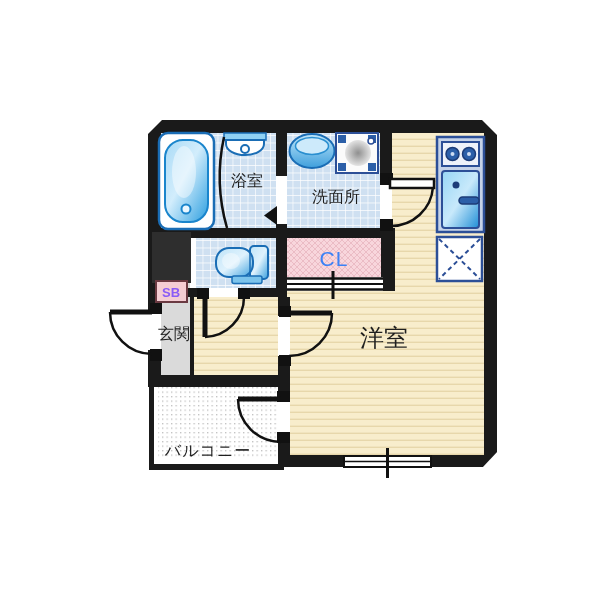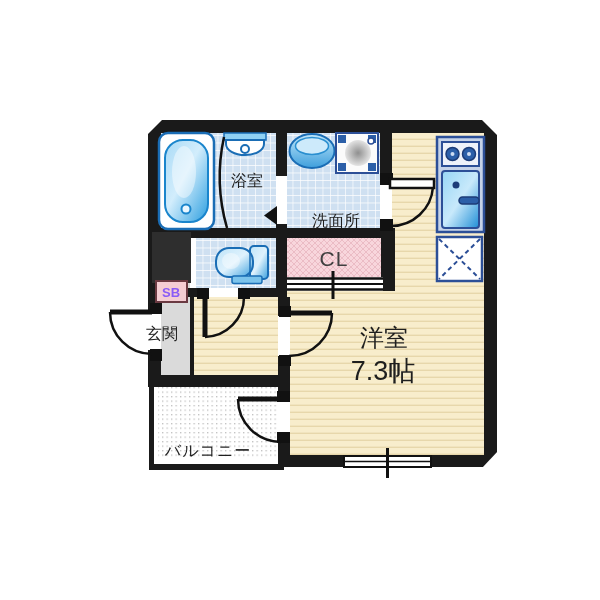--- a/index.html
+++ b/index.html
@@ -6,24 +6,24 @@
   #canvas{
     position:relative;width:600px;height:600px;background:#ffffff;overflow:hidden;
     font-family:"Liberation Sans","DejaVu Sans",sans-serif;
   }
   #plan-svg{position:absolute;left:0;top:0;}
   .lbl{
     position:absolute;transform:translate(-50%,-50%);
     color:#1f1f1f;white-space:nowrap;line-height:1;user-select:none;
   }
   .lbl-bathroom {left:247px;top:181px;font-size:16px;}
-  .lbl-washroom {left:336px;top:197px;font-size:16px;margin-top:24px;}
-  .lbl-closet   {left:334px;top:258px;font-size:21px;color:#404040;letter-spacing:1px;}
+  .lbl-washroom {left:336px;top:197px;font-size:16px;}
+  .lbl-closet   {left:334px;top:258px;font-size:21px;color:#3b82f6;letter-spacing:1px;}
   .lbl-shoebox  {left:171px;top:292px;font-size:13px;font-weight:700;color:#8b5cf6;}
-  .lbl-entrance {left:162px;top:334px;font-size:16px;}
+  .lbl-entrance {left:174px;top:334px;font-size:16px;}
   .lbl-balcony  {left:208px;top:423px;font-size:16px;letter-spacing:1px;margin-top:28px;}
   .lbl-mainroom {left:384px;top:338px;font-size:24px;}
   .lbl-mainsize {left:383px;top:371px;font-size:27px;}
 </style>
 </head>
 <body>
 
 <div id="canvas">
 
 <svg id="plan-svg" width="600" height="600" viewBox="0 0 600 600">
@@ -231,15 +231,14 @@
   </g>
 </svg>
 
   <div class="lbl lbl-bathroom">浴室</div>
   <div class="lbl lbl-washroom">洗面所</div>
   <div class="lbl lbl-closet">CL</div>
   <div class="lbl lbl-shoebox">SB</div>
   <div class="lbl lbl-entrance">玄関</div>
   <div class="lbl lbl-balcony">バルコニー</div>
   <div class="lbl lbl-mainroom">洋室</div>
-  <div class="lbl lbl-mainsize">7.3帖</div>
 
 </div>
 
 </body></html>

